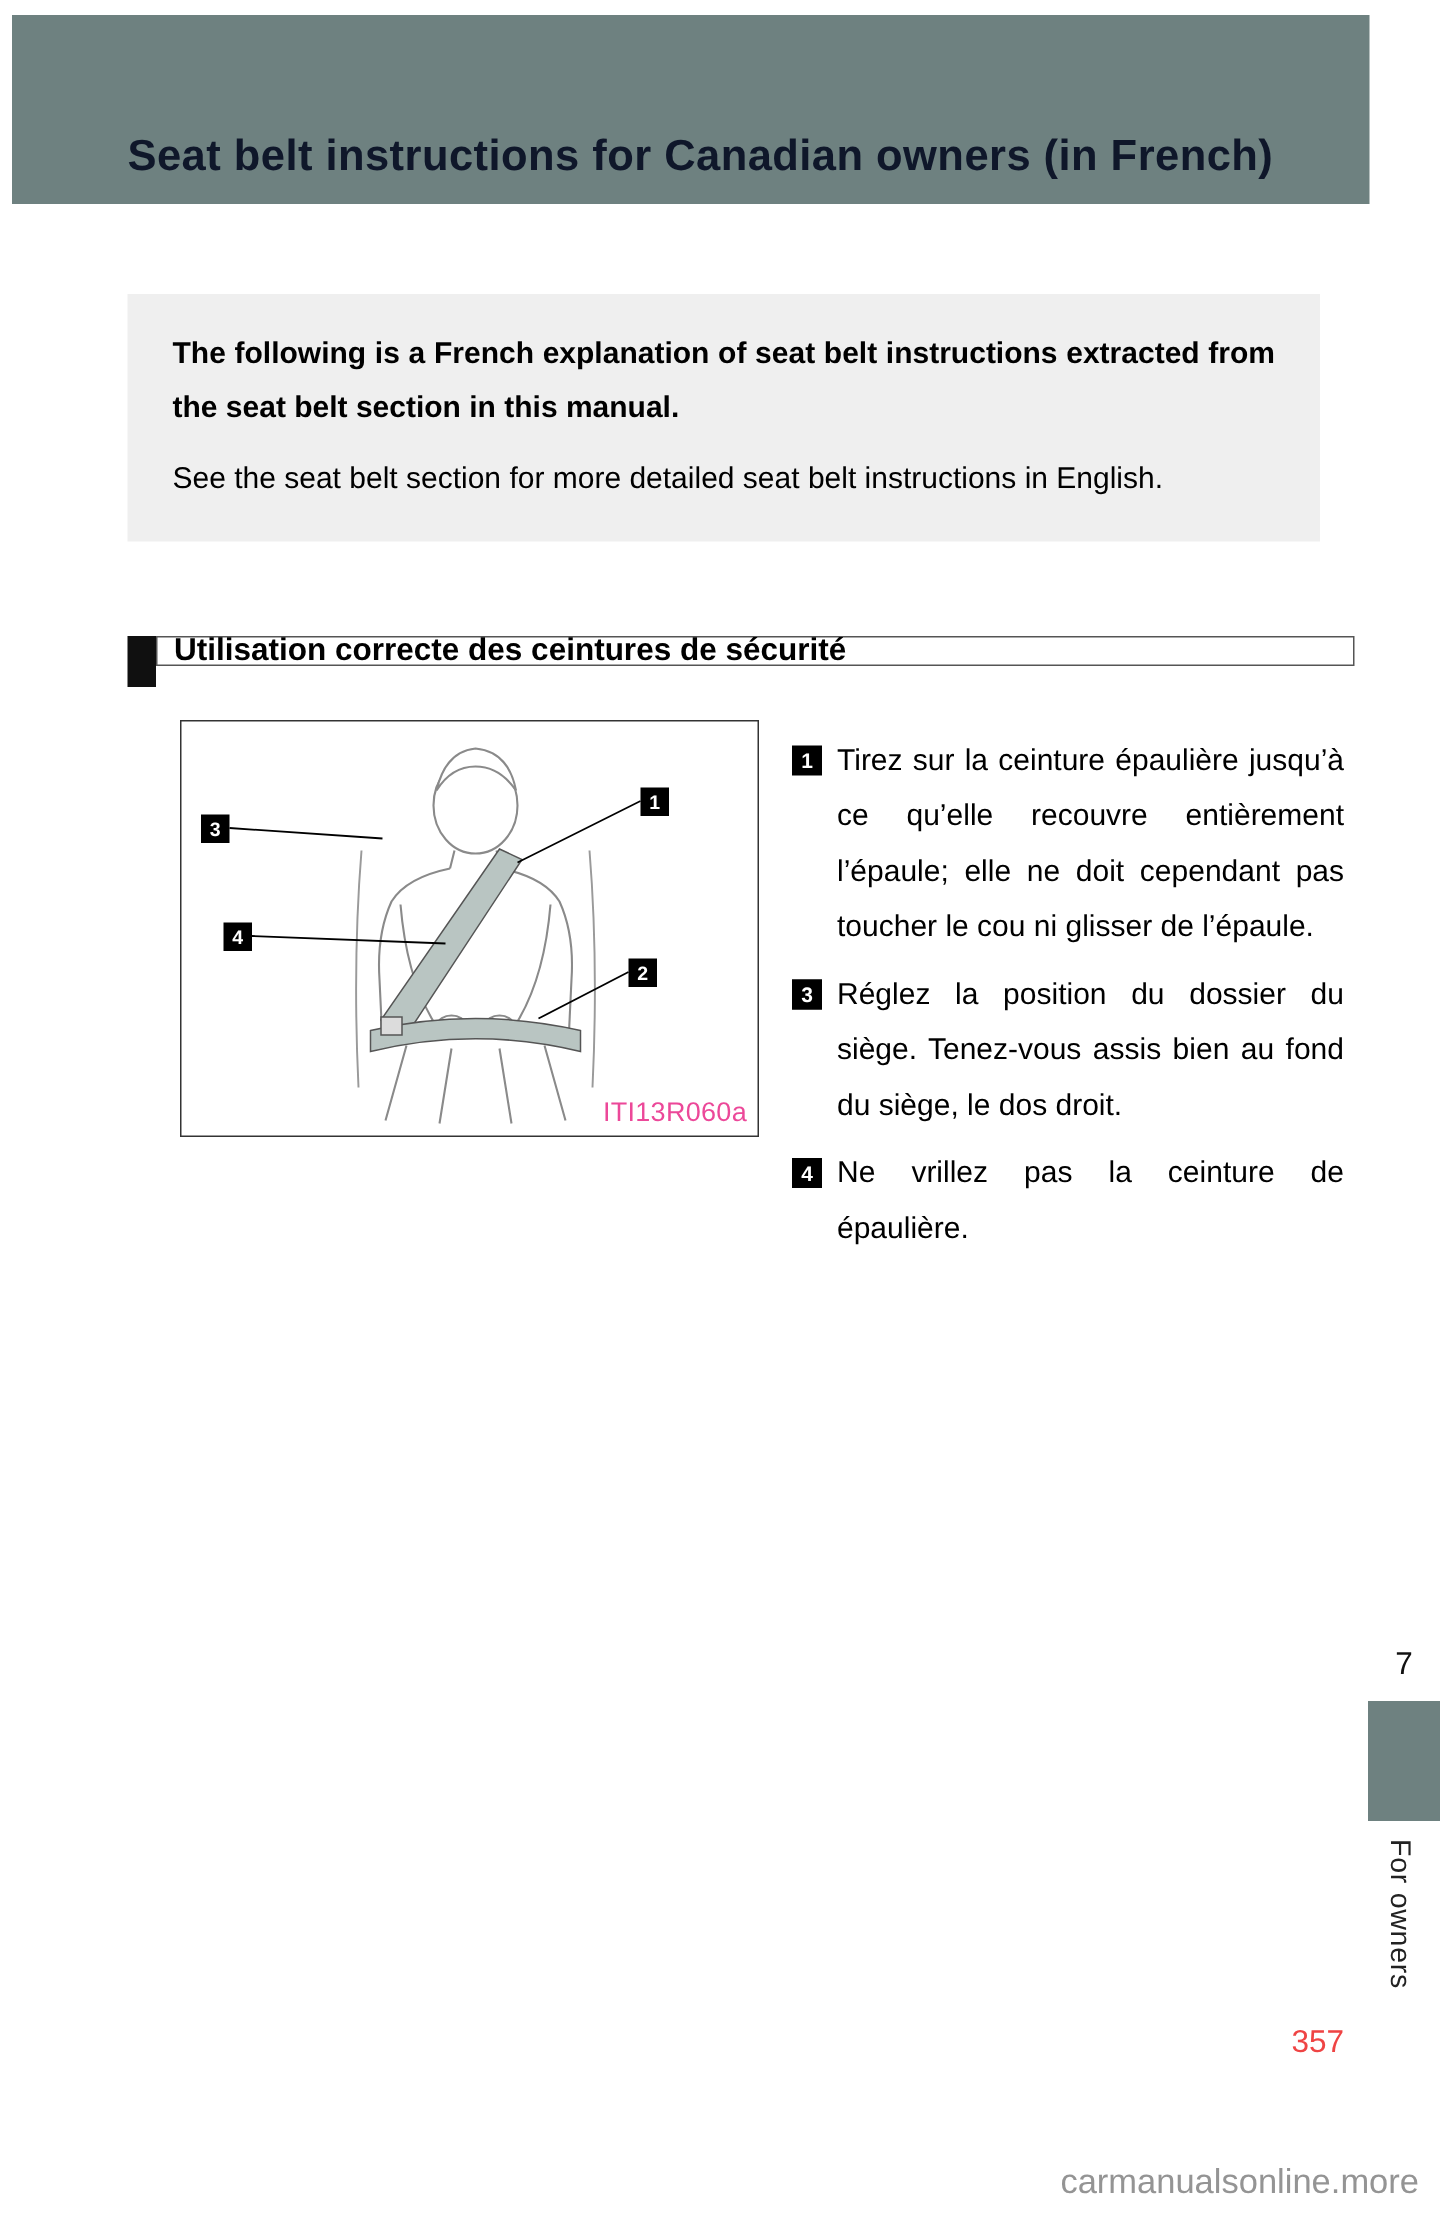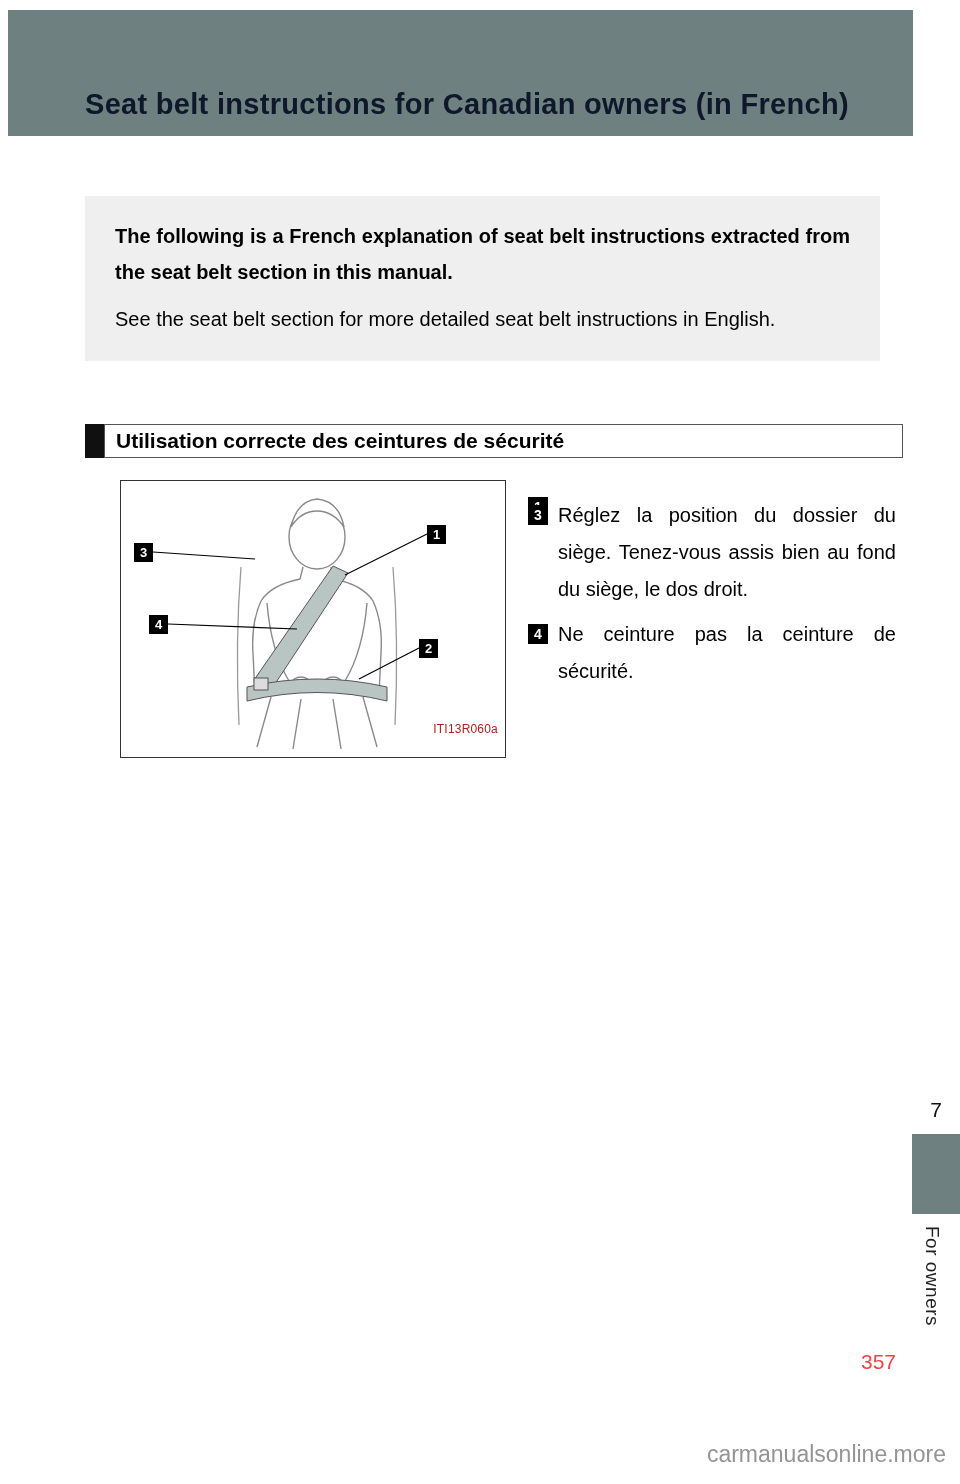--- a/index.html
+++ b/index.html
@@ -28,34 +28,34 @@
     padding:22px 30px 24px 30px;
   }
   .notice p { margin:0; font-size:20px; line-height:36px; text-align:justify; }
   .notice .bold-par { font-weight:bold; }
   .notice .reg-par { margin-top:11px; }
 
   
   .section-header { position:absolute; left:85px; top:424px; width:818px; height:34px; }
   .section-square { position:absolute; left:0; top:0; width:19px; height:34px; background:#101010; }
   .section-box {
-    position:absolute; left:19px; top:0; right:0; height:34px;
+    position:absolute; left:19px; top:0; right:0; height:20px;
     border:1px solid #555; background:#fff; box-sizing:border-box;
     display:flex; align-items:center; padding-left:11px;
   }
   .section-title { font-size:21px; font-weight:bold; }
 
   
   .figure-box {
     position:absolute; left:120px; top:480px; width:386px; height:278px;
     border:1px solid #333; box-sizing:border-box; background:#fff;
   }
   .figure-caption {
-    position:absolute; right:7px; bottom:21px;
-    font-size:12px; color:#b91c1c; letter-spacing:0.2px;
+    position:absolute; right:7px; bottom:5px;
+    font-size:18px; color:#ec4899; letter-spacing:0.2px;
   }
 
   
   .instructions { position:absolute; left:528px; top:489px; width:368px; }
   .instr {
     position:relative; padding-left:30px; margin-bottom:8px;
     font-size:20px; line-height:37px; text-align:justify;
   }
   .badge {
     position:absolute; left:0; top:8px; width:20px; height:20px;
@@ -150,31 +150,32 @@
       <rect x="298" y="158" width="19" height="19" fill="#000"></rect>
       <text class="callout-num" x="307.5" y="172" text-anchor="middle">2</text>
     </g>
   </svg>
   <div class="figure-caption">ITI13R060a</div>
 </div>
 
 <div class="instructions">
   <div class="instr">
     <span class="badge">1</span>
+    <span>Tirez sur la ceinture épaulière jusqu’à ce qu’elle recouvre entièrement l’épaule; elle ne doit cependant pas toucher le cou ni glisser de l’épaule.</span>
   </div>
   <div class="instr">
     <span class="badge">2</span>
   </div>
   <div class="instr">
     <span class="badge">3</span>
     <span>Réglez la position du dossier du siège. Tenez-vous assis bien au fond du siège, le dos droit.</span>
   </div>
   <div class="instr">
     <span class="badge">4</span>
-    <span>Ne ceinture pas la ceinture de sécurité.</span>
+    <span>Ne vrillez pas la ceinture de épaulière.</span>
   </div>
 </div>
 
 <div class="sidebar-chapter">7</div>
 <div class="sidebar-block"></div>
 <div class="sidebar-label">For owners</div>
 
 <div class="page-number">357</div>
 <div class="watermark">carmanualsonline.more</div>
 

